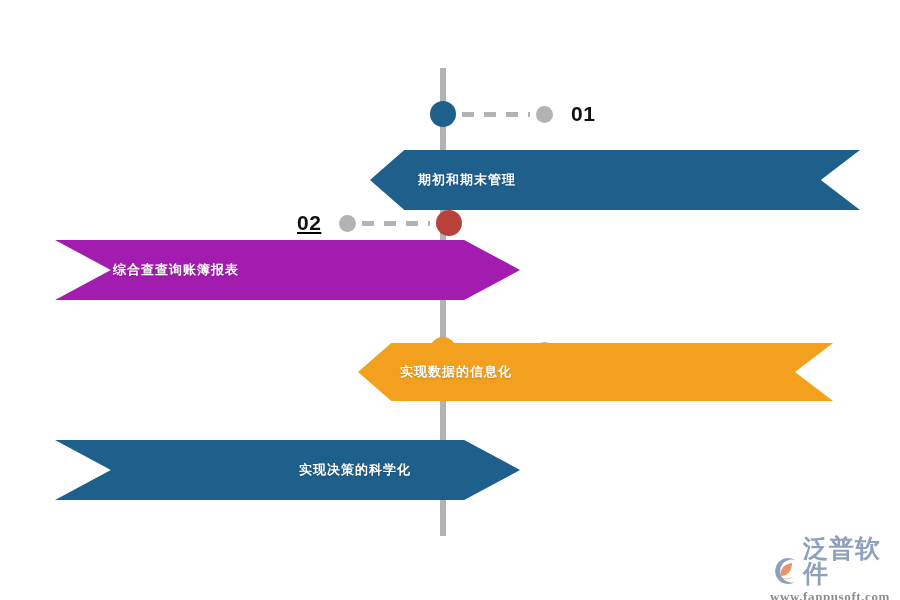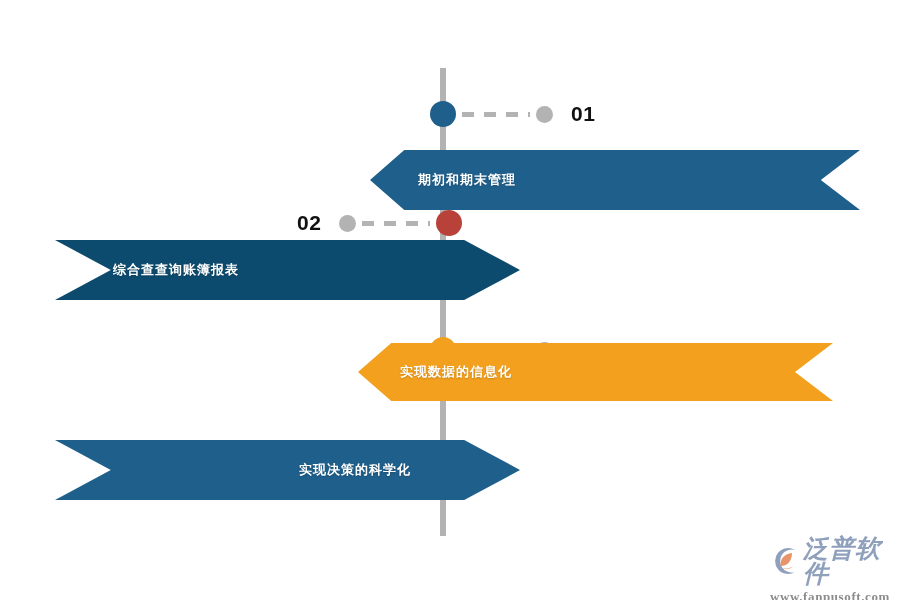--- a/index.html
+++ b/index.html
@@ -130,43 +130,42 @@
     font-weight: bold;
     color: #111111;
     flex: 0 0 auto;
     letter-spacing: 0.5px;
   }
 
   
   .conn-1 { left: 430px; top: 99px;  }
   .conn-3 { left: 430px; top: 303px; margin-top: 32px; }
   
-  .conn-2 { left: 297px; top: 208px; }
+  .conn-2 { left: 297px; top: 208px; text-decoration: underline; }
   .conn-4 { left: 297px; top: 403px; }
 
   .conn-right .dashes { width: 68px; margin: 0 6px; }
   .conn-right .step-num { margin-left: 18px; }
 
   .conn-left .dashes { width: 68px; margin: 0 6px; }
   .conn-left .step-num { margin-right: 18px; }
 
   
   .logo {
     position: absolute;
     left: 768px;
     top: 536px;
     display: flex;
     flex-direction: column;
     align-items: flex-start;
   }
   .logo-row {
     display: flex;
-    align-items: center;
+    align-items: flex-end;
     gap: 5px;
-    font-style: italic;
   }
   .logo-mark {
     width: 30px;
     height: 30px;
     flex: 0 0 auto;
   }
   .logo-name {
     font-size: 25px;
     font-weight: bold;
     color: #8fa0bd;
@@ -202,21 +201,21 @@
     <span class="banner-label">期初和期末管理</span>
   </div>
 
   <div class="connector conn-2 conn-left">
     <span class="step-num">02</span>
     <span class="small-dot"></span>
     <span class="dashes"></span>
     <span class="node-dot red" style="background: rgb(184, 66, 58);"></span>
   </div>
 
-  <div class="banner banner-2" style="background: #0c4a6e;">
+  <div class="banner banner-2" style="background: #a21caf;">
     <span class="banner-label">综合查查询账簿报表</span>
   </div>
 
   <div class="connector conn-3 conn-right">
     <span class="node-dot orange" style="background: rgb(242, 160, 30);"></span>
     <span class="dashes"></span>
     <span class="small-dot"></span>
     <span class="step-num">03</span>
   </div>
 

